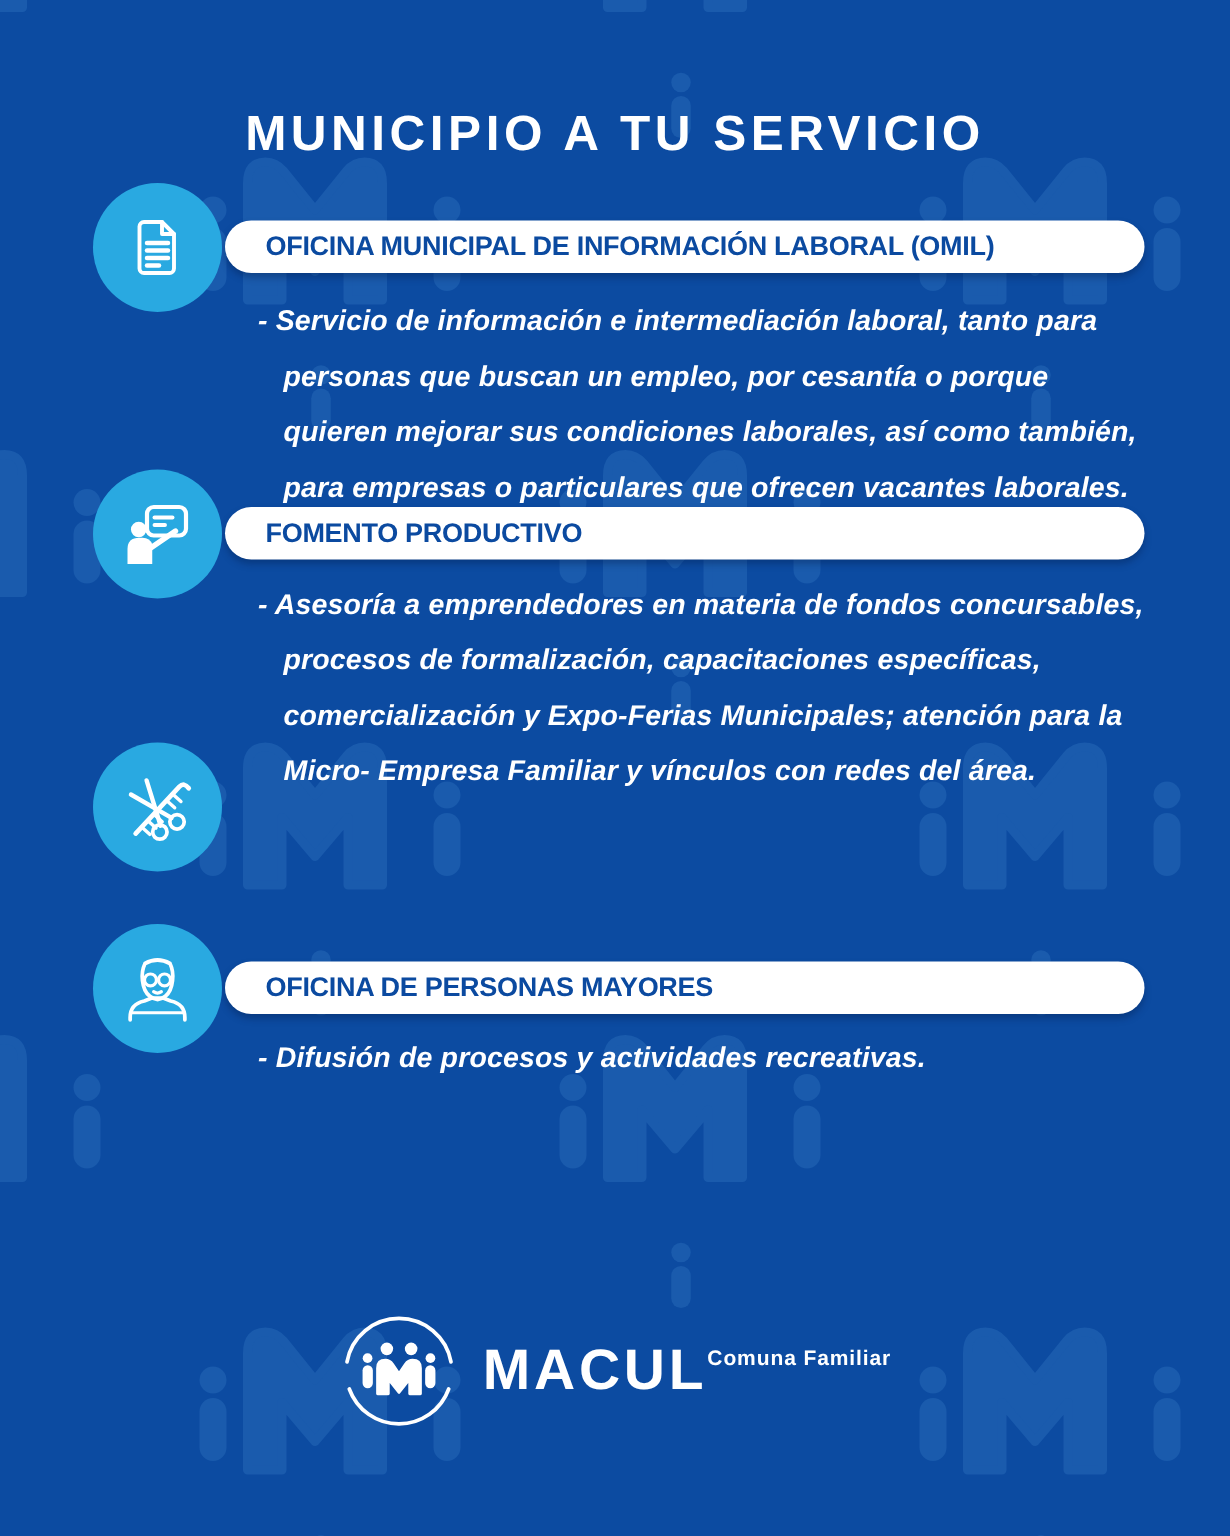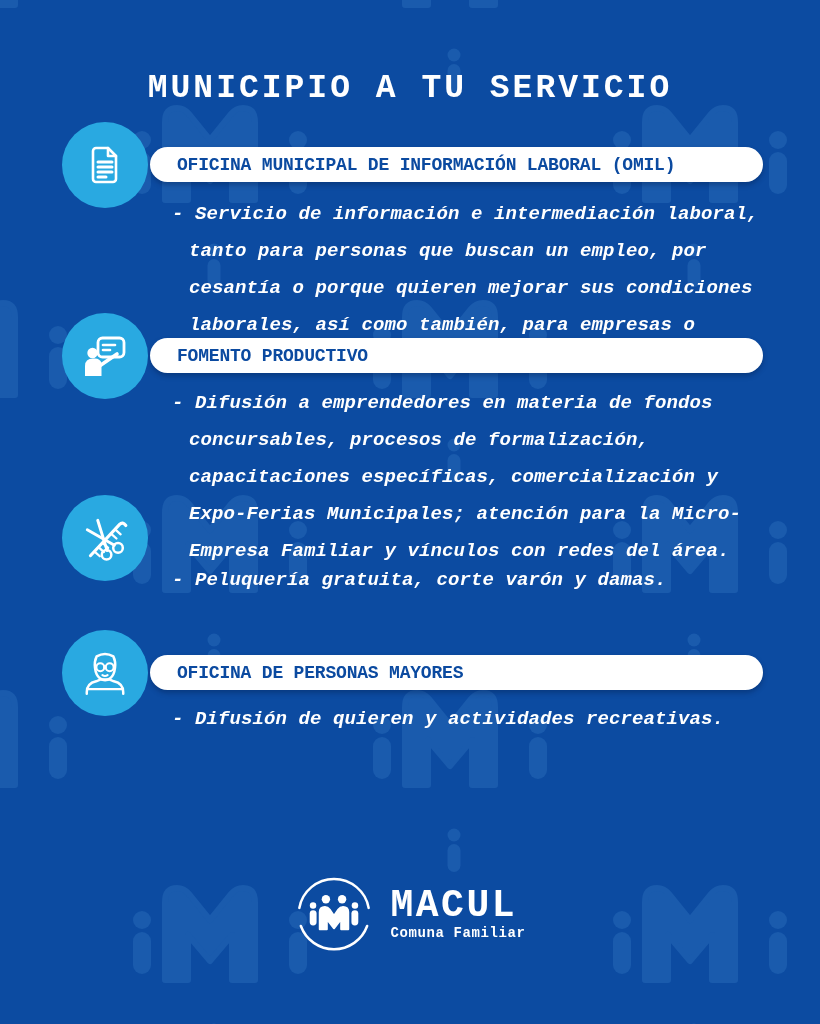--- a/index.html
+++ b/index.html
@@ -3,21 +3,21 @@
 <meta charset="utf-8">
 <style>
   * { margin: 0; padding: 0; box-sizing: border-box; }
   html, body { background: #083a80; }
   .page {
     position: relative;
     width: 820px;
     height: 1024px;
     background: #0C4BA1;
     overflow: hidden;
-    font-family: Liberation Mono, monospace;
+    font-family: Liberation Sans, sans-serif;
     margin: 0 auto;
   }
   .watermark {
     position: absolute;
     inset: 0;
     pointer-events: none;
   }
   .title {
     position: absolute;
     top: 70px;
@@ -27,21 +27,21 @@
     color: #ffffff;
     font-size: 33px;
     font-weight: bold;
     letter-spacing: 3px;
     white-space: nowrap;
   }
   .section { position: absolute; left: 0; width: 100%; height: 90px; }
   .sec-1 { top: 122px; padding-left: 24px; }
   .sec-2 { top: 313px; }
   .sec-3 { top: 495px; }
-  .sec-4 { top: 630px; }
+  .sec-4 { top: 616px; }
   .icon-circle {
     position: absolute;
     left: 62px; top: 0;
     width: 86px; height: 86px;
     border-radius: 50%;
     background: #29A9E1;
     display: flex; align-items: center; justify-content: center;
     z-index: 2;
   }
   .pill {
@@ -78,21 +78,21 @@
   .desc-1 { top: 74px; }
   .desc-2 { top: 72px; }
   .desc-3 { top: 67px; }
   .desc-4 { top: 71px; }
   .footer {
     position: absolute;
     top: 874px; left: 0; width: 100%;
     display: flex; align-items: center; justify-content: center;
     gap: 16px;
   }
-  .logo-text-block { display: flex; flex-direction: column; align-items: flex-start; }
+  .logo-text-block { display: flex; flex-direction: row; align-items: flex-start; }
   .logo-name {
     color: #ffffff;
     font-size: 38px;
     font-weight: bold;
     letter-spacing: 2.5px;
     line-height: 36px;
   }
   .logo-tagline {
     color: #ffffff;
     font-size: 14px;
@@ -173,59 +173,58 @@
         <line x1="22" y1="13" x2="34" y2="13" stroke="#ffffff" stroke-width="2.6" stroke-linecap="round"></line>
         <line x1="22" y1="18" x2="29" y2="18" stroke="#ffffff" stroke-width="2.6" stroke-linecap="round"></line>
         <circle cx="11.5" cy="21" r="5.2" fill="#ffffff"></circle>
         <path d="M4 44 V34 q0 -7.5 8 -7.5 h2 q5 0 6.5 4.5 V44 Z" fill="#ffffff"></path>
         <line x1="17" y1="35" x2="36" y2="22" stroke="#ffffff" stroke-width="3.6" stroke-linecap="round"></line>
       </svg>
     </div>
     <div class="pill">
       <span class="pill-text">FOMENTO PRODUCTIVO</span>
     </div>
-    <p class="desc desc-2">- Difusión a emprendedores en materia de fondos concursables, procesos de formalización, capacitaciones específicas, comercialización y Expo-Ferias Municipales; atención para la Micro- Empresa Familiar y vínculos con redes del área.</p>
+    <p class="desc desc-2">- Asesoría a emprendedores en materia de fondos concursables, procesos de formalización, capacitaciones específicas, comercialización y Expo-Ferias Municipales; atención para la Micro- Empresa Familiar y vínculos con redes del área.</p>
   </div>
 
   <div class="section sec-3">
     <div class="icon-circle">
       <svg width="50" height="50" viewBox="0 0 48 48" fill="none" stroke="#ffffff" stroke-linecap="round">
 
         <path d="M10 41 L38 11 q3 -3 6 1" stroke-width="3"></path>
         <line x1="14" y1="37" x2="19" y2="41.5" stroke-width="2.2"></line>
         <line x1="18" y1="33" x2="23" y2="37.5" stroke-width="2.2"></line>
         <line x1="22" y1="29" x2="27" y2="33.5" stroke-width="2.2"></line>
         <line x1="30" y1="20" x2="35" y2="24.5" stroke-width="2.2"></line>
         <line x1="34" y1="16" x2="39" y2="20.5" stroke-width="2.2"></line>
 
         <line x1="7" y1="16" x2="33" y2="31" stroke-width="2.8"></line>
         <line x1="17" y1="7" x2="26" y2="36" stroke-width="2.8"></line>
         <circle cx="36.5" cy="33.5" r="4.6" stroke-width="2.4"></circle>
         <circle cx="25.5" cy="40" r="4.6" stroke-width="2.4"></circle>
       </svg>
     </div>
-    <p class="desc desc-3">- Peluquería gratuita, corte varón y damas.</p>
   </div>
 
   <div class="section sec-4">
     <div class="icon-circle">
       <svg width="50" height="50" viewBox="0 0 48 48" fill="none" stroke="#ffffff" stroke-linecap="round" stroke-linejoin="round">
         <path d="M16 8 q8 -4.5 16 0 q2.4 5 1.6 11 q-0.8 7 -4.6 10 q-4.9 4 -9.9 0 q-3.9 -3 -4.7 -10 q-0.8 -6 1.6 -11 z" stroke-width="2.4"></path>
         <circle cx="19.5" cy="18.5" r="3.8" stroke-width="2"></circle>
         <circle cx="28.5" cy="18.5" r="3.8" stroke-width="2"></circle>
         <line x1="23.3" y1="18.5" x2="24.7" y2="18.5" stroke-width="2"></line>
         <path d="M21.5 26 q2.5 1.8 5 0" stroke-width="2"></path>
         <path d="M6.5 44 v-1.5 q0 -8.5 9 -10.5 l4.5 -1.8 h8 l4.5 1.8 q9 2 9 10.5 V44" stroke-width="2.4"></path>
         <line x1="7" y1="39.5" x2="41" y2="39.5" stroke-width="2"></line>
       </svg>
     </div>
     <div class="pill">
       <span class="pill-text">OFICINA DE PERSONAS MAYORES</span>
     </div>
-    <p class="desc desc-4">- Difusión de quieren y actividades recreativas.</p>
+    <p class="desc desc-4">- Difusión de procesos y actividades recreativas.</p>
   </div>
 
   <div class="footer">
     <svg width="80" height="80" viewBox="0 0 84 84">
       <g stroke="#ffffff" fill="none" stroke-linecap="round">
         <path d="M5.6 35.6 A37 37 0 0 1 78.4 35.6" stroke-width="2.6"></path>
         <path d="M7.2 54.6 A37 37 0 0 0 76.8 54.6" stroke-width="2.6"></path>
       </g>
       <g fill="#ffffff">
         <circle cx="20" cy="33" r="3.4"></circle>

